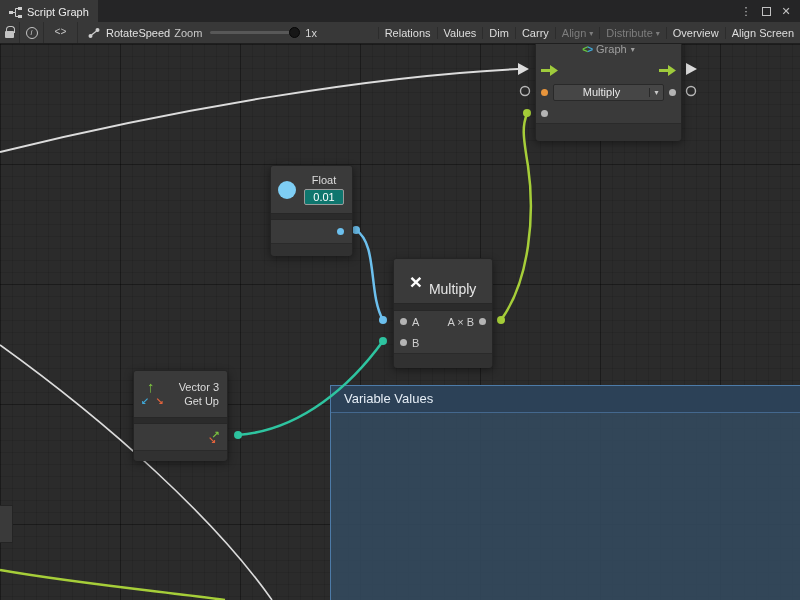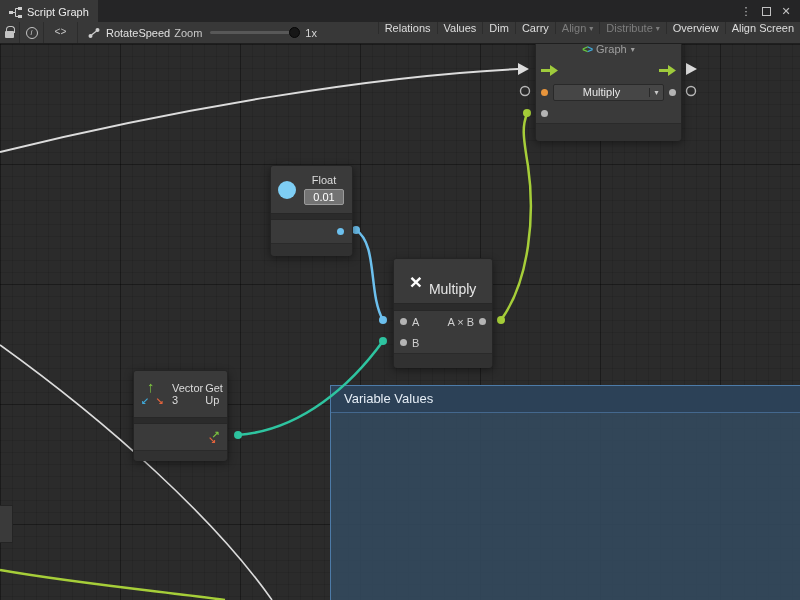--- a/index.html
+++ b/index.html
@@ -26,21 +26,21 @@
   .info-circle { width:12px; height:12px; border:1px solid #c4c4c4; border-radius:50%;
                  display:flex; align-items:center; justify-content:center;
                  font-size:8px; font-style:italic; color:#c4c4c4; }
   .code-glyph { font-family:"Liberation Mono","DejaVu Sans Mono",monospace; font-size:10px; color:#c4c4c4; }
   .graph-ref { display:flex; align-items:center; gap:6px; margin-left:10px; color:#e0e0e0; }
   .zoom-cluster { display:flex; align-items:center; margin-left:4px; color:#c9c9c9; }
   .zoom-track { width:88px; height:3px; background:#585858; border-radius:2px; position:relative; margin-left:8px; }
   .zoom-handle { position:absolute; right:-2px; top:-4px; width:11px; height:11px; border-radius:50%;
                  background:#161616; border:1px solid #060606; }
   .zoom-val { margin-left:7px; color:#d6d6d6; }
-  .tb-right { margin-left:auto; display:flex; align-items:flex-start; }
+  .tb-right { margin-left:auto; display:flex; align-items:center; }
   .tb-btn { display:flex; align-items:center; gap:3px; padding:0 6px; border-left:1px solid #2c2c2c; color:#dedede; }
   .tb-btn.disabled { color:#7d7d7d; }
   .dd-glyph { font-size:8px; margin-top:1px; }
 
   
   .canvas { position:relative; width:800px; height:556px; overflow:hidden;
     background-color:#2b2b2b;
     background-image:
       linear-gradient(rgba(0,0,0,0.30) 1px, transparent 1px),
       linear-gradient(90deg, rgba(0,0,0,0.30) 1px, transparent 1px),
@@ -76,38 +76,38 @@
               display:flex; align-items:center; margin:0 5px; }
   .dropdown .lbl { flex:1; text-align:center; font-size:11px; color:#e8e8e8; }
   .dropdown .arr { width:14px; border-left:1px solid #292929; color:#c8c8c8; font-size:8px; text-align:center; }
   .sv-row3 { height:20px; display:flex; align-items:center; padding:0 5px; }
 
   
   .fl-header { height:47px; display:flex; align-items:center; padding:0 7px; gap:7px; }
   .float-circle { width:18px; height:18px; border-radius:50%; background:#7ecef4; flex:none; }
   .fl-col { display:flex; flex-direction:column; align-items:center; gap:3px; flex:1; }
   .fl-title { font-size:11px; color:#dcdcdc; }
-  .value-field { width:40px; height:16px; background:#737373; border:1px solid #9a9a9a; border-radius:2px;
+  .value-field { width:40px; height:16px; background:#0f766e; border:1px solid #9a9a9a; border-radius:2px;
                  color:#fff; font-size:11px; text-align:center; line-height:14px; }
   .fl-body { height:23px; display:flex; align-items:center; justify-content:flex-end; padding-right:8px; }
 
   
   .mu-header { height:44px; display:flex; align-items:center; justify-content:center; gap:7px; }
   .x-glyph { font-size:21px; font-weight:bold; color:#fff; line-height:1; }
   .mu-title { font-size:14px; color:#e6e6e6;margin-top:15px; }
   .mu-row { height:21px; display:flex; align-items:center; gap:5px; padding:0 6px; }
   .spacer { flex:1; }
 
   
   .v3-header { height:46px; display:flex; align-items:center; padding:0 8px; gap:8px; }
   .v3-icon { position:relative; width:22px; height:24px; flex:none; }
   .v3-icon .up  { position:absolute; top:-4px; left:5px; color:#7cc53f; font-size:15px; font-weight:bold; }
   .v3-icon .dl  { position:absolute; bottom:-1px; left:-1px; color:#3fa8d8; font-size:10px; font-weight:bold; }
   .v3-icon .dr  { position:absolute; bottom:-1px; right:0; color:#e2633c; font-size:10px; font-weight:bold; }
-  .v3-col { display:flex; flex-direction:row; align-items:flex-start; gap:2px; flex:1; }
+  .v3-col { display:flex; flex-direction:column; align-items:flex-end; gap:2px; flex:1; }
   .v3-line { font-size:11px; color:#dcdcdc; }
   .v3-body { height:26px; display:flex; align-items:center; justify-content:flex-end; padding-right:6px; }
   .mini-arrows { position:relative; width:14px; height:13px; }
   .mini-arrows .a1 { position:absolute; top:-2px; right:1px; color:#7cc53f; font-size:10px; font-weight:bold; }
   .mini-arrows .a2 { position:absolute; bottom:-2px; left:1px; color:#e2633c; font-size:10px; font-weight:bold; }
 
   .fragment-node { position:absolute; left:0; top:461px; width:13px; height:38px;
                    background:#3a3a3a; border:1px solid #242424; border-left:none; }
 </style>
 </head>

